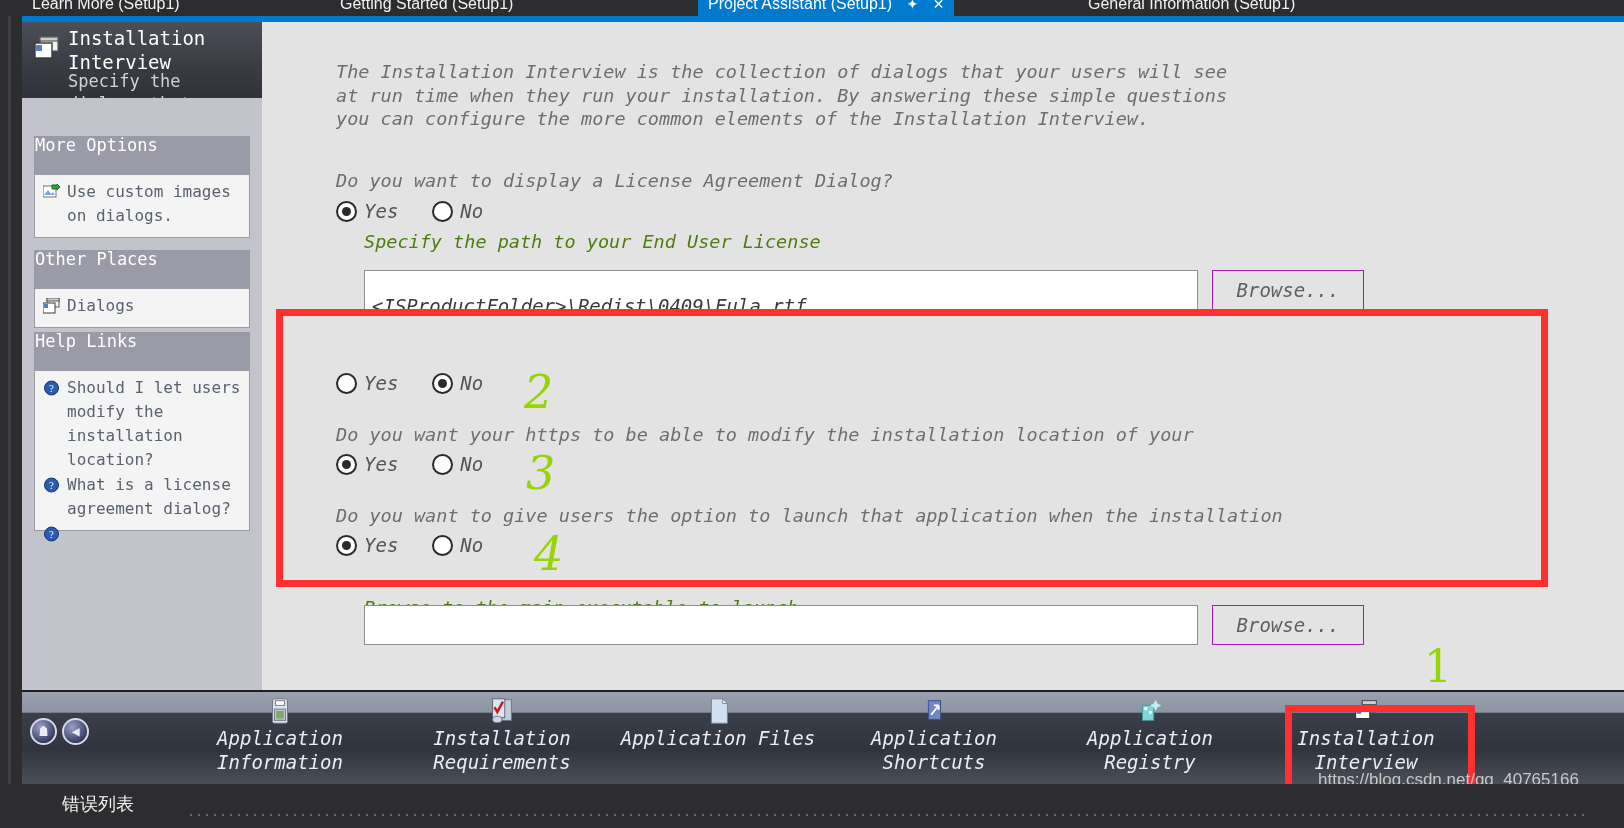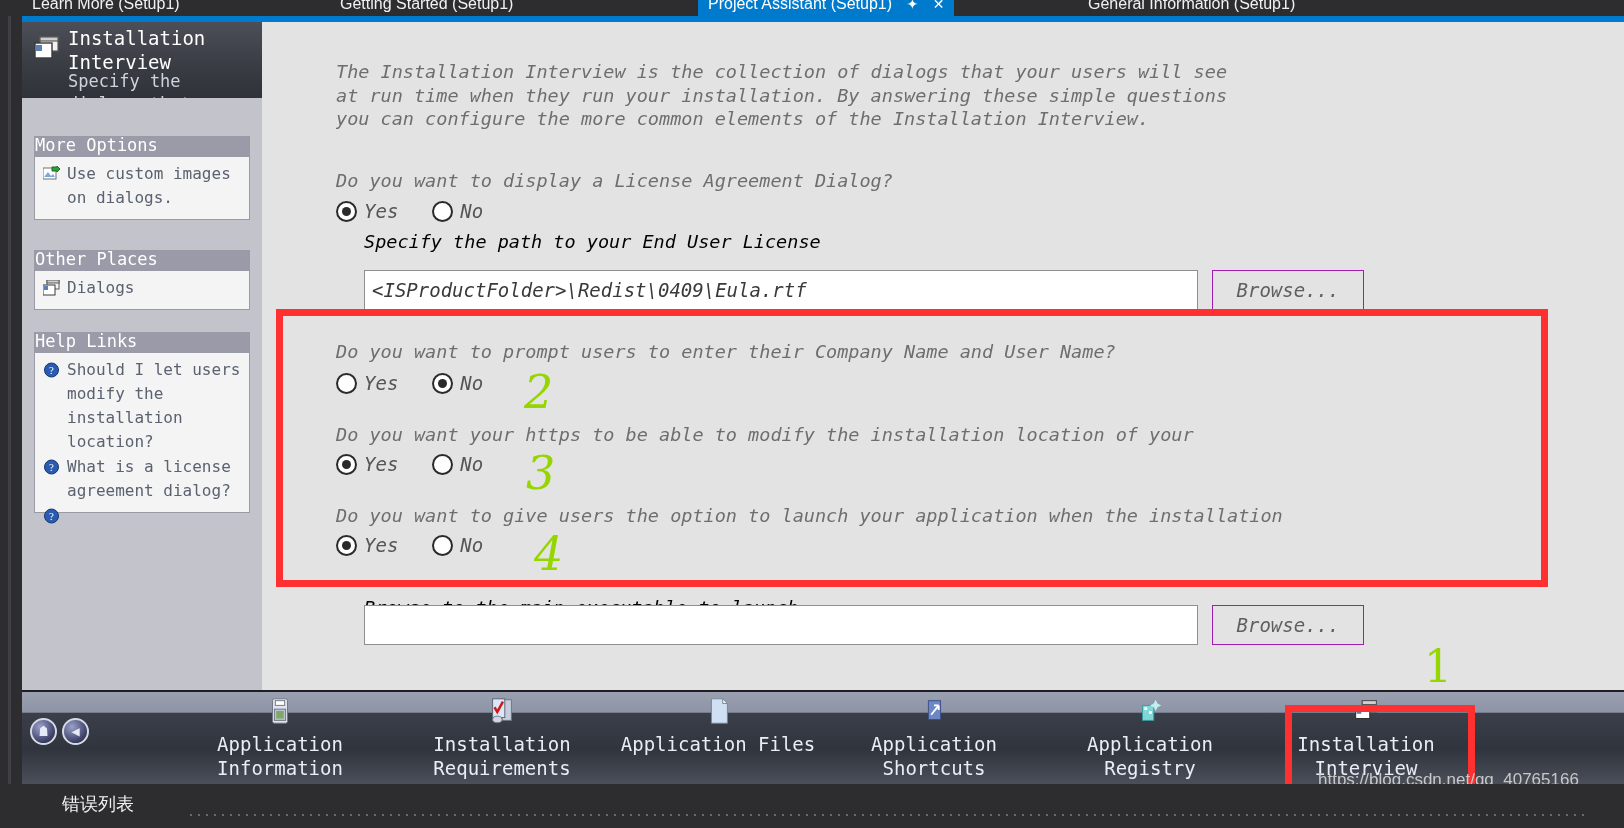--- a/index.html
+++ b/index.html
@@ -69,21 +69,21 @@
   .sh-sub {
     position: absolute; left: 46px; top: 48px; width: 192px;
     color: #cfd4dc; font-size: 17px; line-height: 23px;
   }
 
   .panel-box {
     position: absolute; left: 12px; width: 216px;
     background: #f4f4f4; border: 1px solid #9a9aa4;
   }
   .panel-box-title {
-    height: 20px; background: #9a9aa8; color: #ffffff;
+    height: 38px; background: #9a9aa8; color: #ffffff;
     font-size: 17px; line-height: 16px; padding-left: 0; overflow: hidden;
     font-weight: 400;
   }
   .panel-box-body { padding: 5px 0 8px 6px; }
   .pb-item {
     position: relative; padding-left: 26px; color: #5a6270;
     font-size: 16px; line-height: 24px; margin-bottom: 1px;
   }
   .pb-ico {
     position: absolute; left: 2px; top: 4px; width: 17px; height: 16px;
@@ -97,21 +97,21 @@
   .intro {
     position: absolute; left: 62px; top: 38px; width: 900px;
     font-size: 18.5px; line-height: 23.5px; color: #6e6e6e;
     height: 72px; overflow: hidden;
   }
   .q-label {
     position: absolute; font-size: 18.5px; line-height: 22px; color: #6e6e6e;
     white-space: nowrap;
   }
   .sub-label {
-    position: absolute; font-size: 18.5px; color: #000000; white-space: nowrap; text-align: center;
+    position: absolute; font-size: 18.5px; color: #4d7c0f; white-space: nowrap; text-align: center;
   }
 
   .radiorow { position: absolute; display: flex; align-items: center; }
   .radio {
     display: inline-flex; align-items: center; margin-right: 34px;
     cursor: default;
   }
   .rdot {
     width: 21px; height: 21px; border-radius: 50%;
     border: 2.5px solid #2a2a2a; background: #ffffff;
@@ -119,21 +119,21 @@
   }
   .rdot.on:after {
     content: ""; position: absolute; left: 4px; top: 4px;
     width: 9px; height: 9px; border-radius: 50%; background: #2a2a2a;
   }
   .rlabel { font-size: 19px; color: #555; }
 
   .textfield {
     position: absolute; height: 40px; background: #ffffff;
     border: 1px solid #8f8f8f; color: #3a3a3a;
-    font-size: 19px; line-height: 38px; padding: 0 7px;
+    font-size: 19px; line-height: 38px; padding: 16px 7px;
     font-family: "DejaVu Sans Mono","Liberation Mono",monospace;
     overflow: hidden; white-space: nowrap;
   }
   .btn {
     position: absolute; height: 40px; background: #e3e3e3;
     border: 1px solid #a21caf; color: #5f5f5f;
     font-size: 19px; line-height: 38px; text-align: center;
     font-family: "DejaVu Sans Mono","Liberation Mono",monospace;
   }
 
@@ -147,21 +147,21 @@
   .navbtn {
     position: absolute; top: 26px; width: 27px; height: 27px; border-radius: 50%;
     background: radial-gradient(circle at 35% 30%, #9aa0c8, #3a3f66 70%, #22253d);
     border: 2px solid #d7d9e6;
     color: #e8eaf5; font-size: 14px; line-height: 23px; text-align: center;
   }
   .navitem {
     position: absolute; top: 4px; width: 200px; text-align: center;
     color: #e8edf7; font-size: 19px; line-height: 24px;
   }
-  .navitem .nlabel { height: 48px; overflow: hidden; margin-top: 6px; }
+  .navitem .nlabel { height: 48px; overflow: hidden; margin-top: 0; font-style: italic; }
   .navicon {
     width: 30px; height: 30px; margin: 0 auto; display: block;
   }
 
   
   .redbox {
     position: absolute; border: 7px solid #ff3030; pointer-events: none;
   }
   .greennum {
     position: absolute; color: #96d600; font-size: 46px; line-height: 46px;
@@ -295,21 +295,20 @@
         </span>
         <span class="radio">
           <span class="rdot"></span>
           <span class="rlabel">No</span>
         </span>
       </div>
       <div class="sub-label" style="left:90px; top:209px;">Specify the path to your End User License</div>
       <div class="textfield" style="left:90px; top:248px; width:834px;">&lt;ISProductFolder&gt;\Redist\0409\Eula.rtf</div>
       <div class="btn" style="left:938px; top:248px; width:152px;">Browse...</div>
 
-      <div class="q-label" style="left:62px; top:319px;">Do you want to prompt users to enter their Company Name and User Name?</div>
       <div class="radiorow" style="left:62px; top:350px;">
         <span class="radio">
           <span class="rdot"></span>
           <span class="rlabel">Yes</span>
         </span>
         <span class="radio">
           <span class="rdot on"></span>
           <span class="rlabel">No</span>
         </span>
       </div>
@@ -321,21 +320,21 @@
           <span class="rdot on"></span>
           <span class="rlabel">Yes</span>
         </span>
         <span class="radio">
           <span class="rdot"></span>
           <span class="rlabel">No</span>
         </span>
       </div>
       <div class="greennum" style="left:252px; top:428px;">3</div>
 
-      <div class="q-label" style="left:62px; top:483px;">Do you want to give users the option to launch your application when the installation</div>
+      <div class="q-label" style="left:62px; top:483px;">Do you want to give users the option to launch that application when the installation</div>
       <div class="radiorow" style="left:62px; top:512px;">
         <span class="radio">
           <span class="rdot on"></span>
           <span class="rlabel">Yes</span>
         </span>
         <span class="radio">
           <span class="rdot"></span>
           <span class="rlabel">No</span>
         </span>
       </div>

